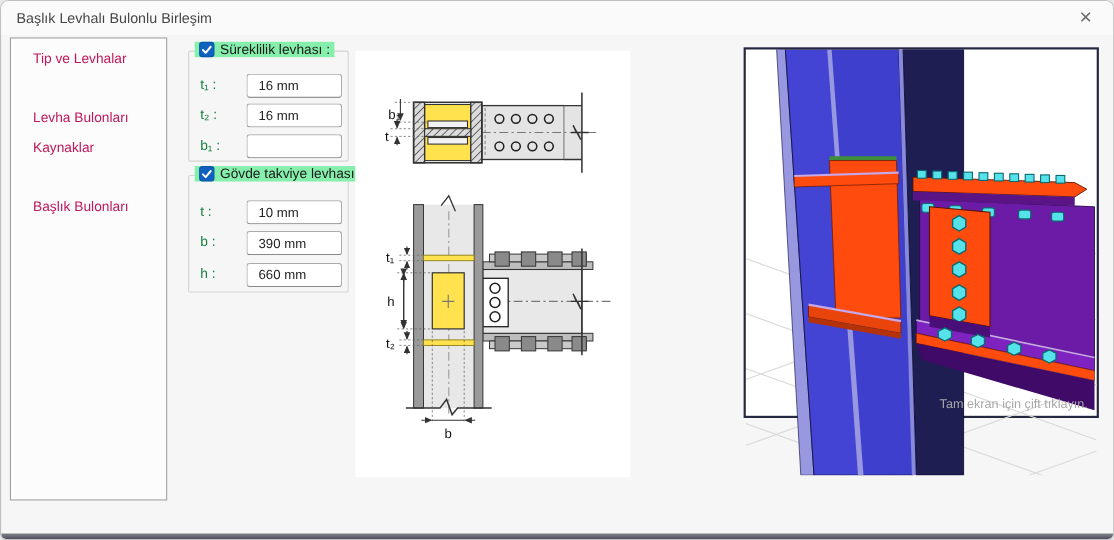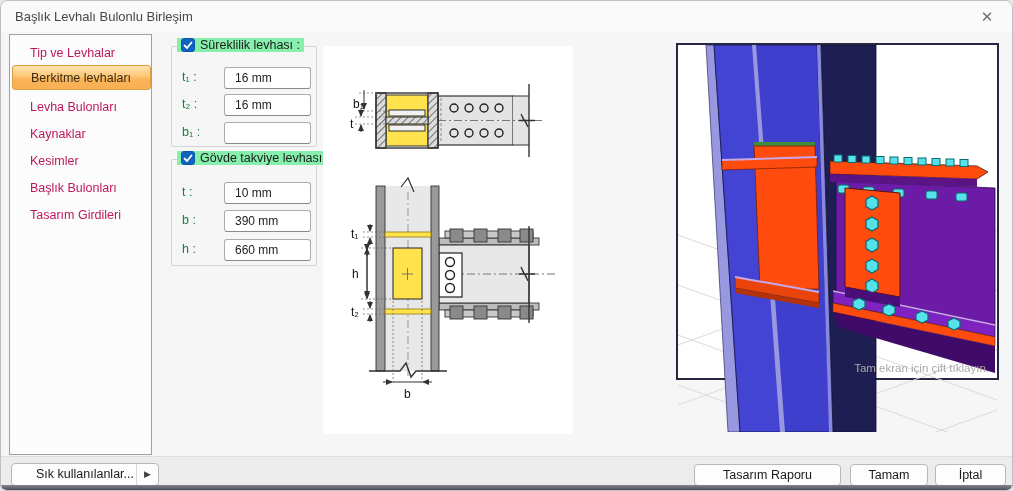--- a/index.html
+++ b/index.html
@@ -69,26 +69,23 @@
 
 <div class="dialog">
 
   <div class="titlebar">
     <div class="title">Başlık Levhalı Bulonlu Birleşim</div>
     <div class="close-btn">✕</div>
   </div>
 
   <div class="sidebar">
     <div class="side-item" style="top:6px">Tip ve Levhalar</div>
-    <div class="side-item selected" style="top:30px">Berkitme levhaları</div>
     <div class="side-item" style="top:60px">Levha Bulonları</div>
     <div class="side-item" style="top:87px">Kaynaklar</div>
-    <div class="side-item" style="top:114px">Kesimler</div>
     <div class="side-item" style="top:141px">Başlık Bulonları</div>
-    <div class="side-item" style="top:168px">Tasarım Girdileri</div>
   </div>
 
   <div class="groupbox gb1">
     <div class="gb-legend">
       <span class="checkbox">
         <svg viewBox="0 0 10 10">
             <polyline points="1.5,5.5 4,8 8.5,2.5" fill="none" stroke="#fff" stroke-width="1.8" stroke-linecap="round" stroke-linejoin="round"></polyline>
           </svg>
       </span>
       <span class="lbl">Süreklilik levhası :</span>
@@ -337,24 +334,15 @@
           <polygon points="181,253 187,256 187,262 181,265 175,262 175,256"></polygon>
           <polygon points="211,259 217,262 217,268 211,271 205,268 205,262"></polygon>
           <polygon points="244,266 250,269 250,275 244,278 238,275 238,269"></polygon>
           <polygon points="276,273 282,276 282,282 276,285 270,282 270,276"></polygon>
         </g>
       </g>
     </svg>
     <div class="hint3d">Tam ekran için çift tıklayın.</div>
   </div>
 
-  <div class="bottombar">
-    <div class="btn fav-btn">
-      <span>Sık kullanılanlar...</span>
-      <span class="fav-arrow">▶</span>
-    </div>
-    <div class="btn report-btn">Tasarım Raporu</div>
-    <div class="btn ok-btn">Tamam</div>
-    <div class="btn cancel-btn">İptal</div>
-  </div>
 
   <div class="bottom-strip"></div>
 </div>
 
 </body></html>

